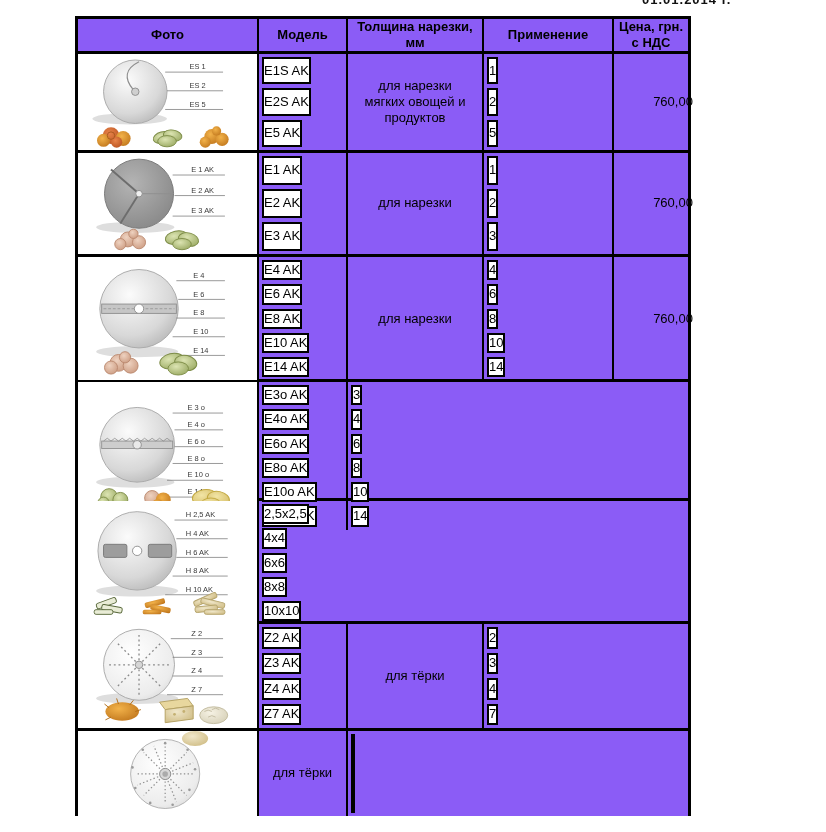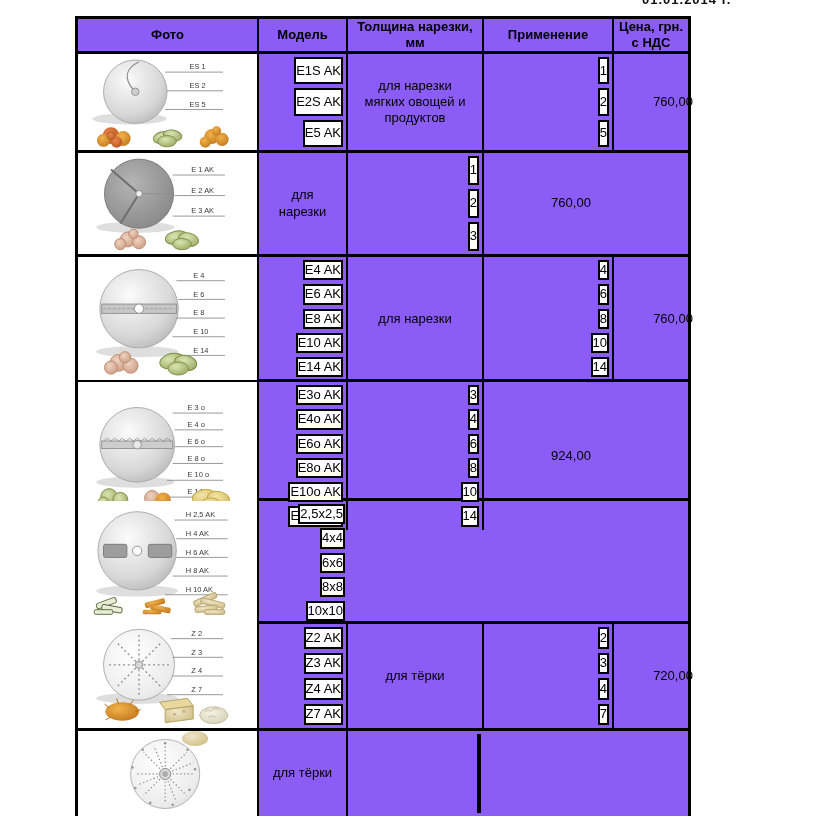--- a/index.html
+++ b/index.html
@@ -16,21 +16,21 @@
   }
   .trow{display:grid;grid-template-columns:181px 89px 136px 130px 1fr;}
   .trow.sep{border-bottom:3px solid #000;}
   .cell{
     border-right:2px solid #000;display:flex;align-items:center;justify-content:center;
     text-align:center;font-size:13px;line-height:1.25;min-width:0;box-sizing:border-box;padding-left:44px;
   }
   .cell:last-child{border-right:none;}
   .hdr{font-weight:bold;height:32px;padding:0 4px;}
   .photo-cell{padding:5px;background:#fff;overflow:hidden;}
-  .stack{flex-direction:column;align-items:flex-end;justify-content:stretch;gap:4px;padding:3px 3px;}
+  .stack{flex-direction:column;align-items:flex-start;justify-content:stretch;gap:4px;padding:3px 3px;}
   .box{
     flex:1;border:2px solid #000;display:flex;align-items:center;justify-content:center;
     min-height:0;background:#fff;
   }
   .app-cell{padding:0 10px;}
   svg{display:block;}
   .plbl{font-size:8px;fill:#3a3a3a;}
   .leader{stroke:#777;stroke-width:0.8;}
 </style>
 </head>
@@ -162,20 +162,25 @@
             <circle cx="60" cy="92" r="7" fill="url(#gPink)" stroke="#bb8a70"></circle>
           <circle cx="40" cy="94" r="6" fill="url(#gPink)" stroke="#bb8a70"></circle>
             <circle cx="54" cy="83" r="5" fill="url(#gPink)" stroke="#bb8a70"></circle>
         </g>
         <g>
           <ellipse cx="100" cy="87" rx="12" ry="7" fill="url(#gGreen)" stroke="#7d8c47" transform="rotate(-12 100 87)"></ellipse>
           <ellipse cx="113" cy="89" rx="11" ry="7" fill="url(#gGreen)" stroke="#7d8c47" transform="rotate(14 113 89)"></ellipse>
           <ellipse cx="106" cy="94" rx="10" ry="6" fill="url(#gGreen)" stroke="#7d8c47"></ellipse>
         </g>
       </svg>
+    </div>
+    <div class="cell stack">
+      <div class="box">E1 AK</div>
+      <div class="box">E2 AK</div>
+      <div class="box">E3 AK</div>
     </div>
     <div class="cell app-cell">для нарезки</div>
     <div class="cell stack">
       <div class="box">1</div>
       <div class="box">2</div>
       <div class="box">3</div>
     </div>
     <div class="cell">760,00</div>
   </div>
 
@@ -274,21 +279,20 @@
       <div class="box">E14o AK</div>
     </div>
     <div class="cell stack">
       <div class="box">3</div>
       <div class="box">4</div>
       <div class="box">6</div>
       <div class="box">8</div>
       <div class="box">10</div>
       <div class="box">14</div>
     </div>
-    <div class="cell">924,00</div>
   </div>
 
   <div class="trow sep" style="height:120px">
     <div class="cell photo-cell">
       <svg width="181" height="120" viewBox="0 0 181 120">
         <ellipse cx="58" cy="90" rx="44" ry="6" fill="#dedede"></ellipse>
         <circle cx="58" cy="47" r="42" fill="url(#gDisc)" stroke="#a8a8a8"></circle>
         <rect x="22" y="40" width="25" height="14" rx="2" fill="#9d9d9d" stroke="#787878"></rect>
         <rect x="70" y="40" width="25" height="14" rx="2" fill="#9d9d9d" stroke="#787878"></rect>
         <circle cx="58" cy="47" r="5" fill="#ffffff" stroke="#909090"></circle>
@@ -375,21 +379,20 @@
       <div class="box">Z4 AK</div>
       <div class="box">Z7 AK</div>
     </div>
     <div class="cell app-cell">для тёрки</div>
     <div class="cell stack">
       <div class="box">2</div>
       <div class="box">3</div>
       <div class="box">4</div>
       <div class="box">7</div>
     </div>
-    <div class="cell">720,00</div>
   </div>
 
   <div class="trow" style="height:85px">
     <div class="cell photo-cell">
       <svg width="181" height="85" viewBox="0 0 181 85">
         <ellipse cx="120" cy="5" rx="14" ry="8" fill="url(#gBeige)"></ellipse>
         <circle cx="88" cy="43" r="37" fill="url(#gDiscWhite)" stroke="#b0b0b0"></circle>
         <g stroke="#8f8f8f" stroke-width="1.3" stroke-dasharray="1.5 2.5">
           <line x1="88" y1="43" x2="120" y2="43"></line>
             <line x1="88" y1="43" x2="56" y2="43"></line>

